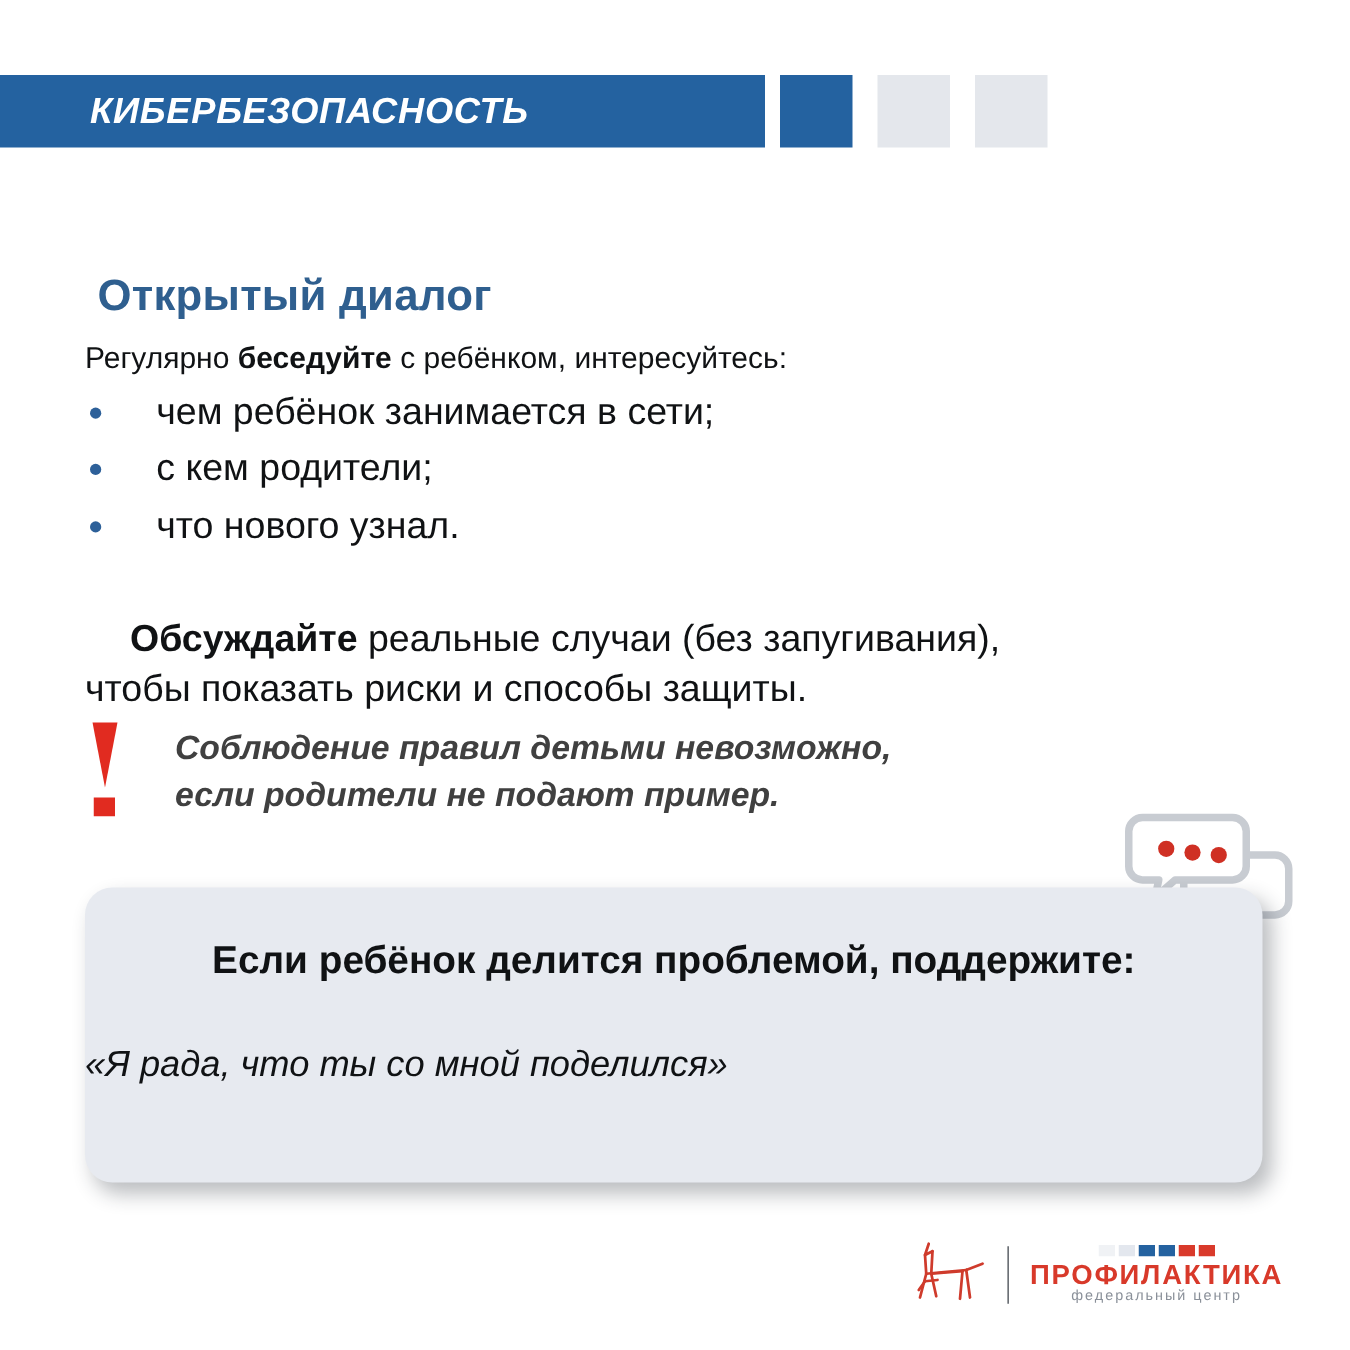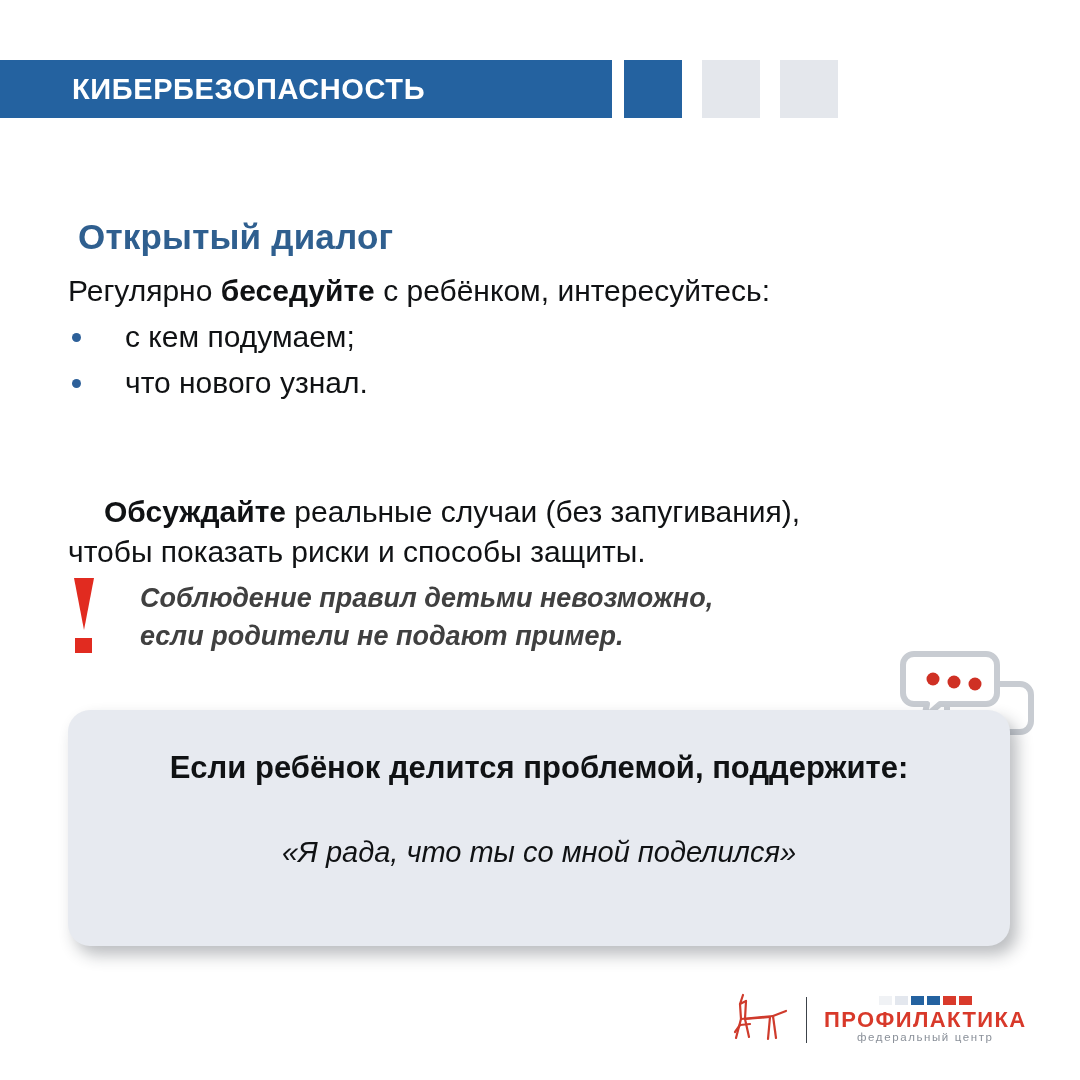--- a/index.html
+++ b/index.html
@@ -34,20 +34,21 @@
     align-items: center;
   }
   .header-title {
     color: #ffffff;
     font-size: 29px;
     font-weight: bold;
     letter-spacing: 0.6px;
     padding-left: 72px;
     white-space: nowrap;
     font-family: "Liberation Sans", "DejaVu Sans", sans-serif;
+    font-style: italic;
   }
   .header-gap { width: 12px; }
   .header-sq {
     width: 58px;
     height: 58px;
   }
   .header-sq.blue { background: #2462a0; }
   .header-sq.grey { background: #e4e7ec; }
   .header-sq-gap { width: 20px; }
 
@@ -63,21 +64,21 @@
   }
 
   
   .body-block {
     position: absolute;
     left: 68px;
     top: 272px;
     width: 900px;
   }
   .lead {
-    font-size: 30px;
+    font-size: 24px;
     color: #101214;
     line-height: 1.28;
     margin: 0 0 4px 0;
     white-space: nowrap;
   }
   .lead b { font-weight: bold; }
 
   .bullets {
     list-style: none;
     margin: 4px 0 0 0;
@@ -187,21 +188,20 @@
     font-size: 31px;
     font-weight: bold;
     color: #101214;
     white-space: nowrap;
   }
   .card-quotes {
     position: absolute;
     left: 0;
     right: 0;
     top: 122px;
-    text-align: center;
     font-size: 29px;
     font-style: italic;
     color: #101214;
     line-height: 1.42;
   }
   .card-quotes .ln { display: block; white-space: nowrap; }
 
   
   .footer {
     position: absolute;
@@ -273,21 +273,22 @@
   <div class="header-sq grey"></div>
   <div class="header-sq-gap"></div>
   <div class="header-sq grey"></div>
 </div>
 
 <h2 class="section-heading">Открытый диалог</h2>
 
 <div class="body-block">
   <p class="lead"><span>Регулярно </span><b>беседуйте</b><span> с ребёнком, интересуйтесь:</span></p>
   <ul class="bullets">
-    <li>с кем подумаем;</li>
+    <li>чем ребёнок занимается в сети;</li>
+    <li>с кем родители;</li>
     <li>что нового узнал.</li>
   </ul>
 </div>
 
 <p class="para2">
   <span class="ln"><b>Обсуждайте</b><span> реальные случаи (без запугивания),</span></span>
   <span class="ln">чтобы показать риски и способы защиты.</span>
 </p>
 
 <div class="warn">

